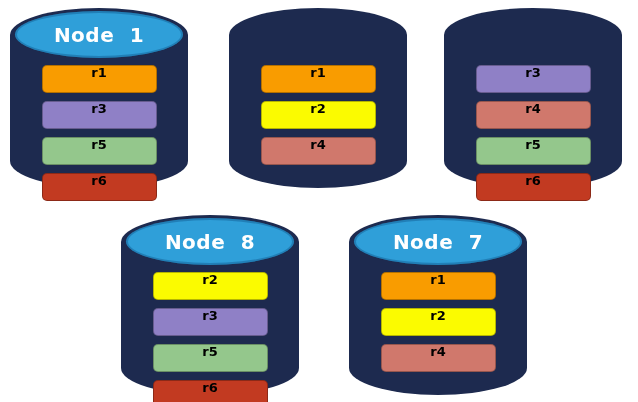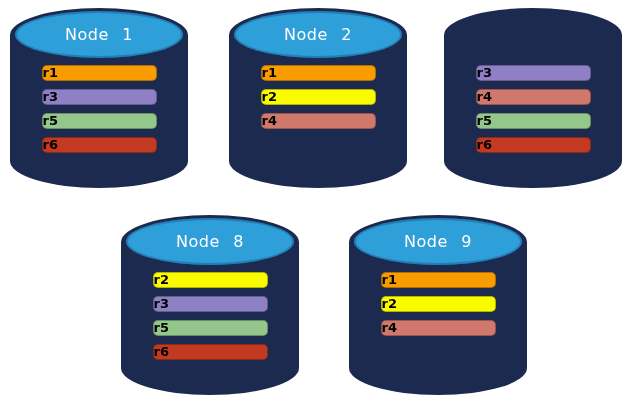--- a/index.html
+++ b/index.html
@@ -33,45 +33,46 @@
     height: 47px;
     background: var(--c-top, #2f9fd9);
     border-radius: 50%;
     box-shadow: inset 0 0 0 2px rgba(10, 70, 120, 0.35);
     display: flex;
     align-items: center;
     justify-content: center;
   }
   .node-title {
     color: var(--c-title, #ffffff);
-    font-size: 16px;
-    font-weight: normal;
+    font-size: 20px;
+    font-weight: bold;
     letter-spacing: 0.5px;
     word-spacing: 8px;
     white-space: nowrap;
   }
   .bars {
     position: absolute;
     left: 0; right: 0;
     top: 57px;
     display: flex;
     flex-direction: column;
     align-items: center;
     gap: 8px;
   }
   .bar {
     box-sizing: border-box;
     width: 115px;
-    height: 16px;
+    height: 28px;
     border: 1px solid rgba(0, 0, 0, 0.28);
     border-radius: 5px;
     color: var(--c-bartext, #000000);
     font-size: 13px;
     font-weight: bold;
     line-height: 14px;
+    text-align: center;
   }
 </style>
 </head>
 <body>
 
 <div class="stage" id="stage">
   <div class="node" style="left: 10px; top: 8px;">
     <div class="cyl-body"></div>
     <div class="cyl-top">
       <span class="node-title">Node 1</span>
@@ -79,23 +80,20 @@
     <div class="bars">
         <div class="bar" style="background: rgb(249, 156, 0);">r1</div>
         <div class="bar" style="background: rgb(143, 128, 198);">r3</div>
         <div class="bar" style="background: rgb(148, 199, 140);">r5</div>
         <div class="bar" style="background: rgb(194, 58, 33);">r6</div>
       </div>
   </div>
 
   <div class="node" style="left: 229px; top: 8px;">
     <div class="cyl-body"></div>
-    <div class="cyl-top">
-      <span class="node-title">Node 2</span>
-    </div>
     <div class="bars">
         <div class="bar" style="background: rgb(249, 156, 0);">r1</div>
         <div class="bar" style="background: rgb(251, 251, 0);">r2</div>
         <div class="bar" style="background: rgb(208, 120, 108);">r4</div>
       </div>
   </div>
 
   <div class="node" style="left: 444px; top: 8px;">
     <div class="cyl-body"></div>
     <div class="bars">
@@ -115,21 +113,21 @@
         <div class="bar" style="background: rgb(251, 251, 0);">r2</div>
         <div class="bar" style="background: rgb(143, 128, 198);">r3</div>
         <div class="bar" style="background: rgb(148, 199, 140);">r5</div>
         <div class="bar" style="background: rgb(194, 58, 33);">r6</div>
       </div>
   </div>
 
   <div class="node" style="left: 349px; top: 215px;">
     <div class="cyl-body"></div>
     <div class="cyl-top">
-      <span class="node-title">Node 9</span>
+      <span class="node-title">Node 7</span>
     </div>
     <div class="bars">
         <div class="bar" style="background: rgb(249, 156, 0);">r1</div>
         <div class="bar" style="background: rgb(251, 251, 0);">r2</div>
         <div class="bar" style="background: rgb(208, 120, 108);">r4</div>
       </div>
   </div>
 </div>
 
 </body></html>

